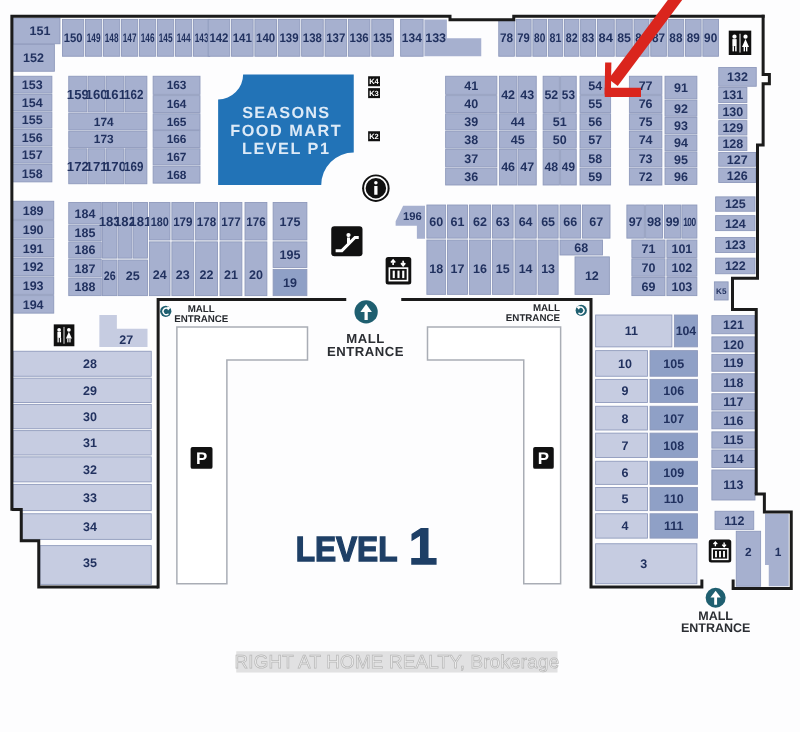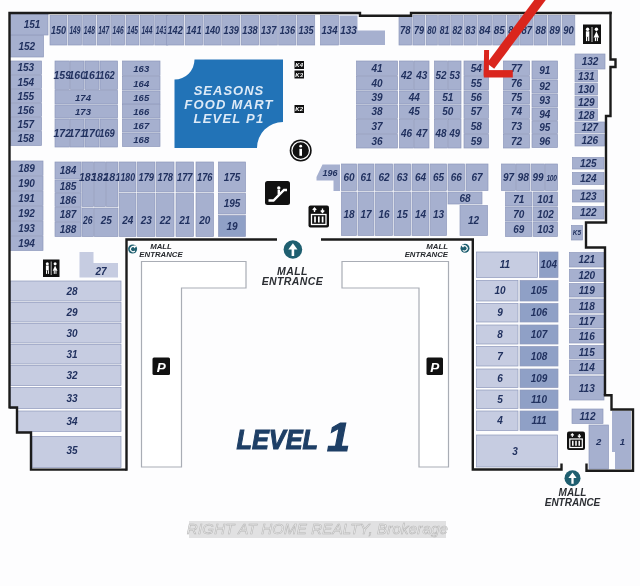--- a/index.html
+++ b/index.html
@@ -1,14 +1,14 @@
 <!DOCTYPE html>
 <html><head><meta charset="utf-8"><title>Mall Level 1</title><style>
 html,body{margin:0;padding:0;background:#fff;}
-#c{position:relative;width:640px;height:586px;overflow:hidden;background:#fdfdfe;font-style:italic;}
+#c{position:relative;width:640px;height:586px;overflow:hidden;background:#fdfdfe;}
 </style></head><body>
 <div id="c">
 <svg width="640" height="586" viewBox="0 0 640 586" font-family="Liberation Sans, sans-serif" xmlns="http://www.w3.org/2000/svg">
 
 <path d="M 141.5 261.5 L 246 261.5 L 246 288 L 181.5 288 L 181.5 467 L 141.5 467 Z" fill="#fff" stroke="#a9adb5" stroke-width="1.2"></path>
 
 <path d="M 342 261.5 L 448.5 261.5 L 448.5 467 L 419 467 L 419 288 L 342 288 Z" fill="#fff" stroke="#a9adb5" stroke-width="1.2"></path>
 
 <g>
         <rect x="10.5" y="14.5" width="37.5" height="20.5" fill="#a6b0cf" stroke="#8d98bb" stroke-width="0.7"></rect>

